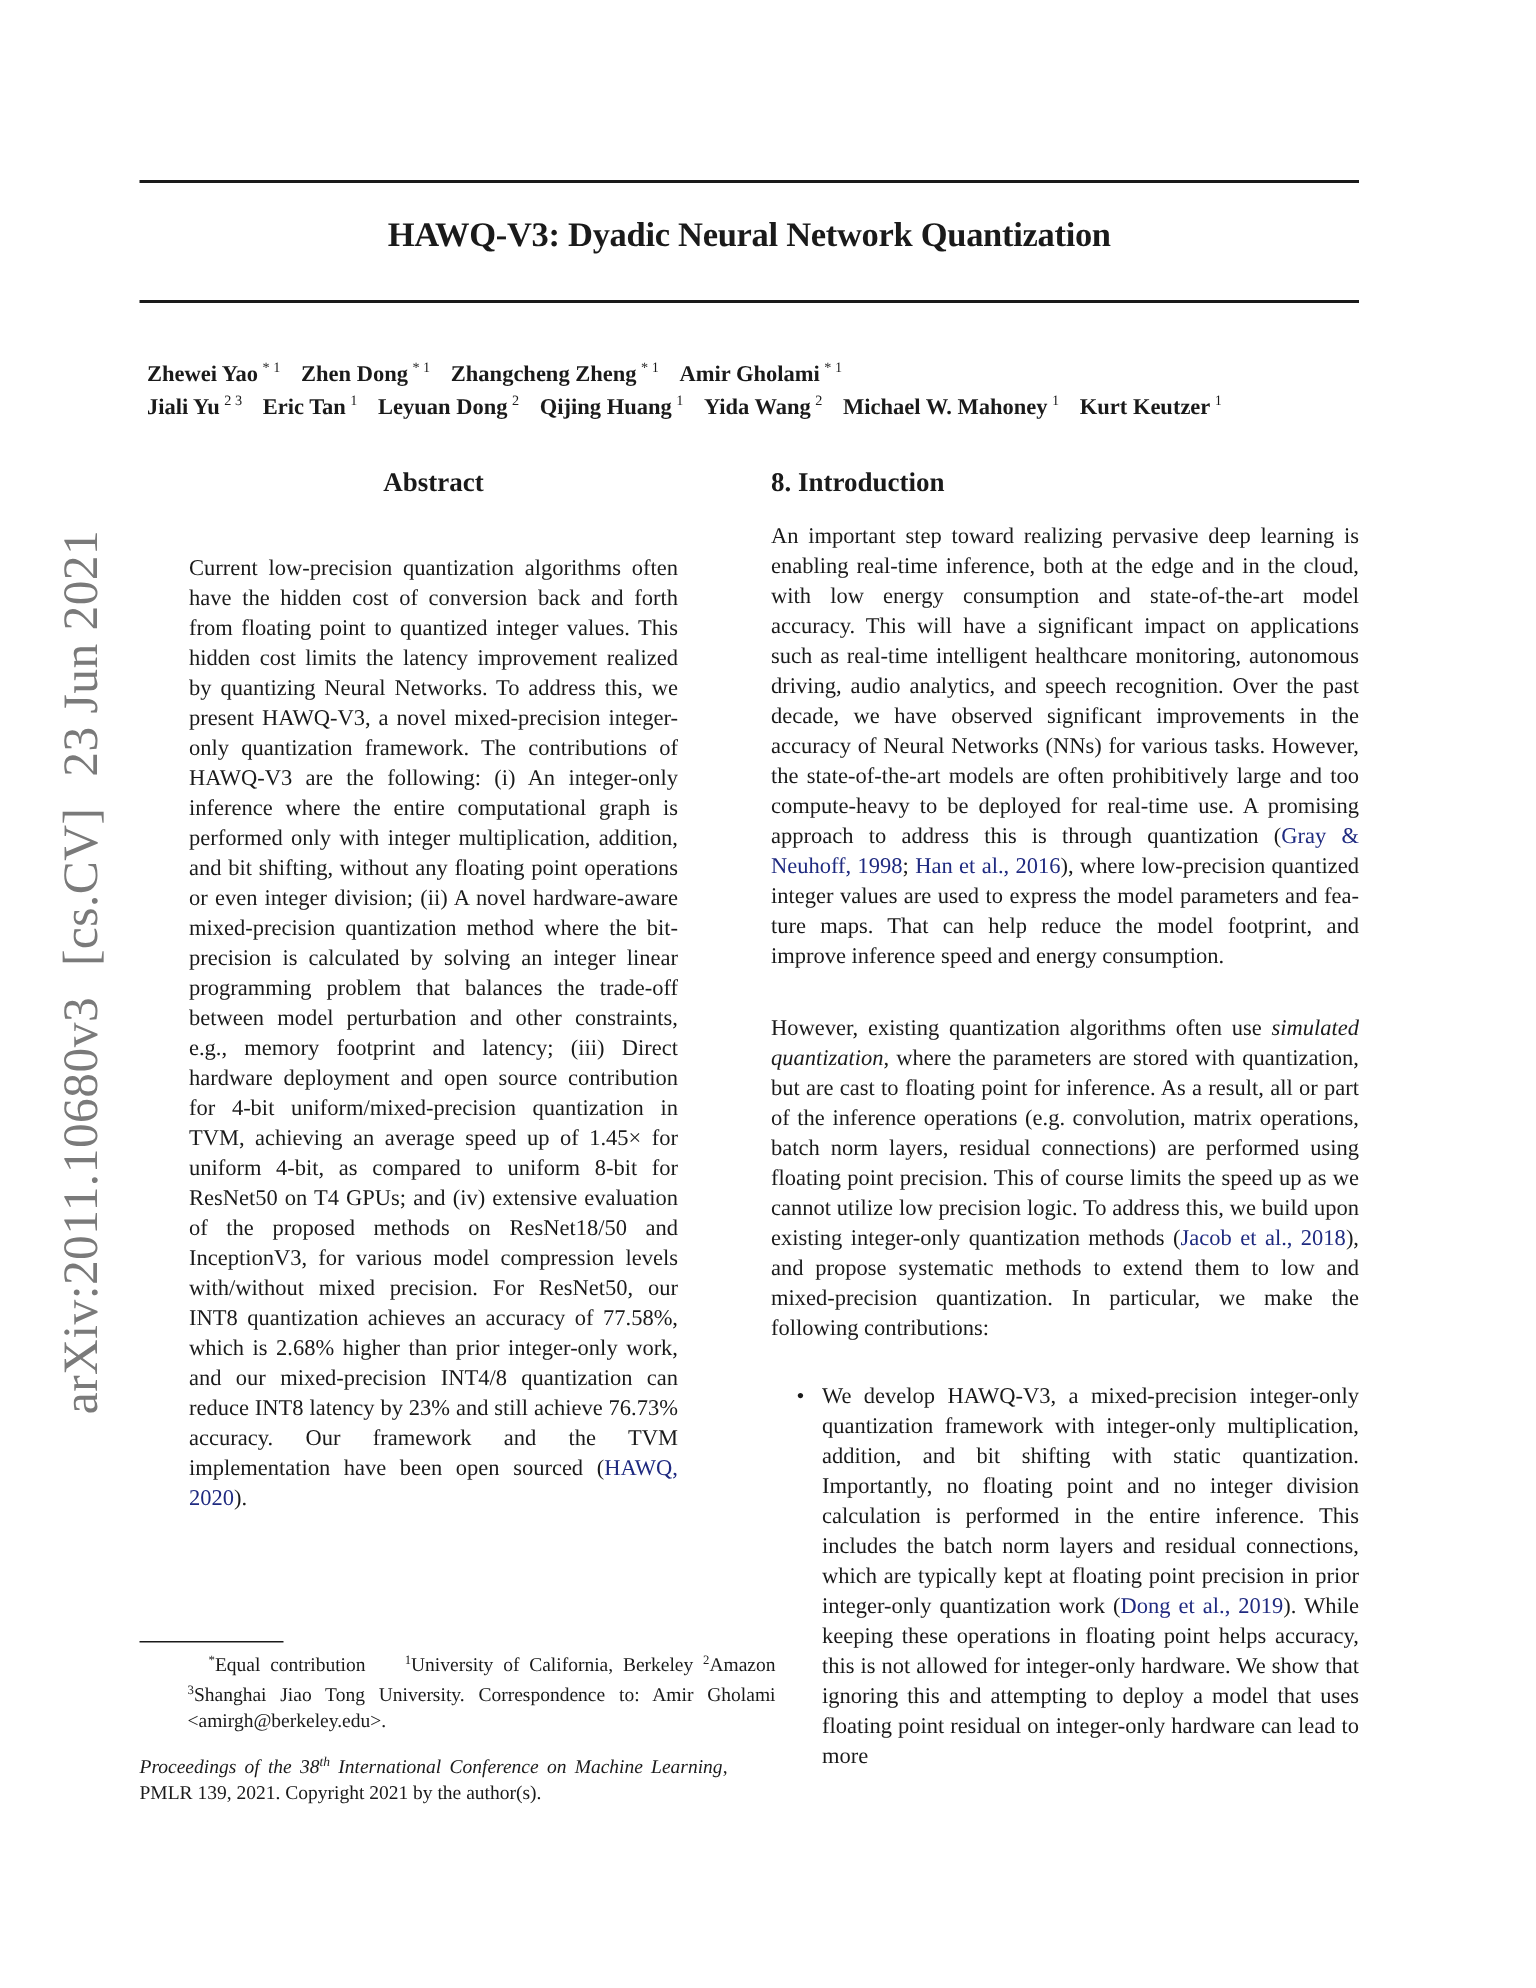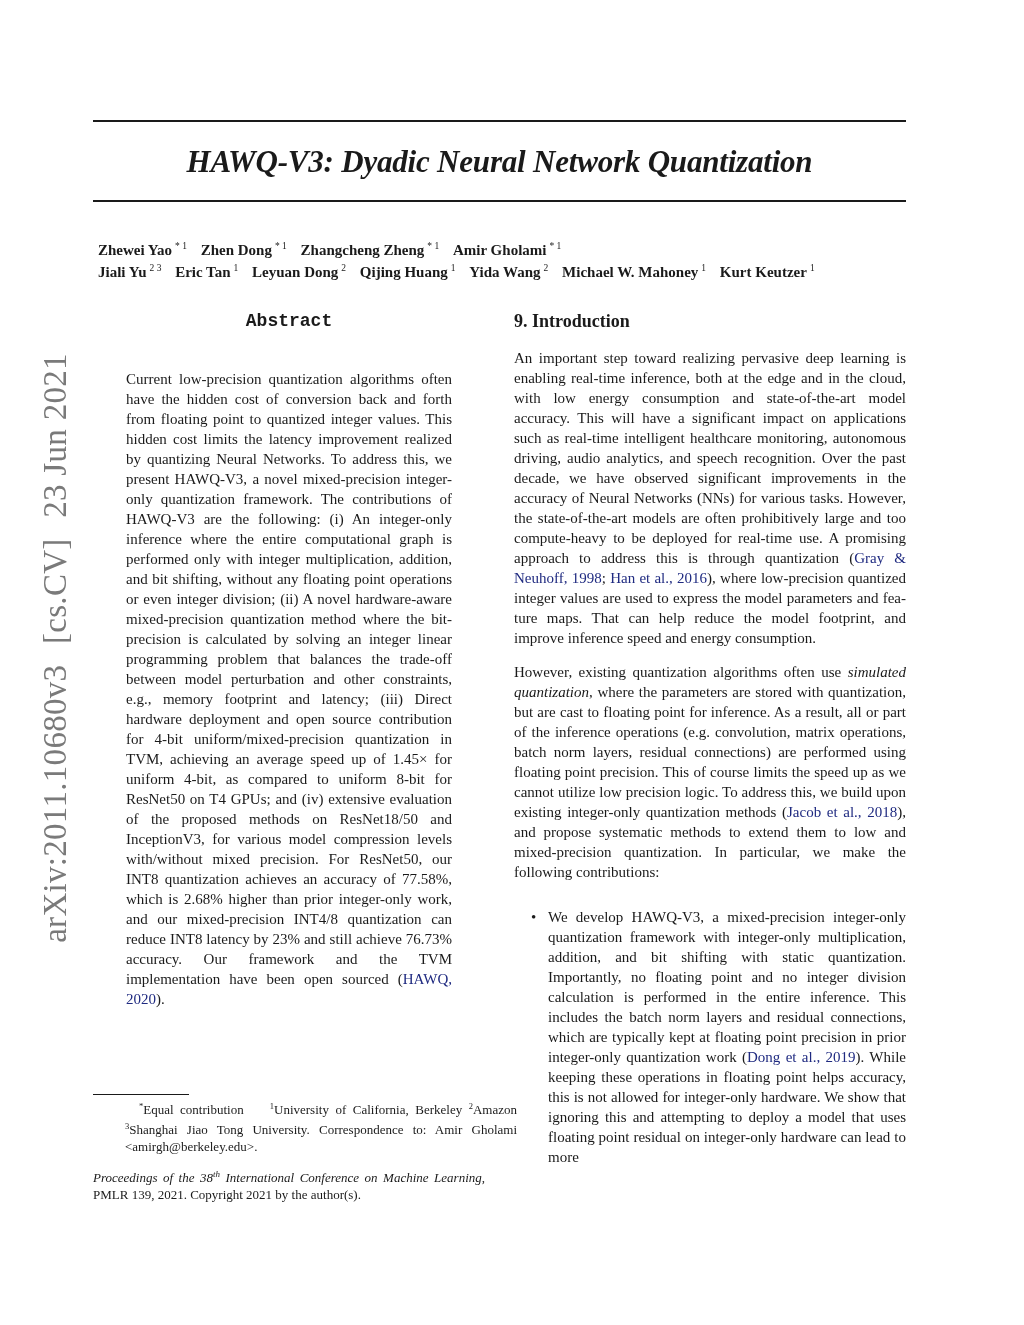--- a/index.html
+++ b/index.html
@@ -24,23 +24,22 @@
     }
     .rule.top { top: 120px; }
     .rule.bottom { top: 200px; }
     .title {
       position: absolute;
       top: 144px;
       left: 93px;
       width: 813px;
       text-align: center;
       font-weight: bold;
-      font-size: 31px;
+      font-size: 23px;
       letter-spacing: -0.2px;
-      font-style: italic;
     }
     .authors {
       position: absolute;
       left: 93px;
       width: 813px;
       text-align: left;
       font-weight: bold;
       font-size: 15px;
       line-height: 20px;
     }
@@ -79,38 +78,37 @@
       left: 514px;
       width: 392px;
       top: 311px;
     }
     .heading-center {
       text-align: center;
       font-weight: bold;
       font-size: 18px;
       margin: 0;
       height: 24px;
-      font-family: Liberation Mono, monospace;
     }
     .heading-left {
       font-weight: bold;
       font-size: 18px;
       margin: 0;
       height: 24px;
     }
     p {
       margin: 0;
       font-size: 15px;
       line-height: 20px;
       text-align: justify;
       hyphens: manual;
     }
     .abstract-body { margin-top: 34px; }
     .intro-p1 { margin-top: 13px; }
-    .intro-p2 { margin-top: 14px; }
+    .intro-p2 { margin-top: 28px; }
     .cite { color: #1f2a80; }
     .bullets {
       margin: 25px 0 0 0;
       padding: 0;
       list-style: none;
     }
     .bullets li {
       position: relative;
       padding-left: 34px;
     }
@@ -180,21 +178,21 @@
   <span>[cs.CV]</span>
   <span>23 Jun 2021</span>
 </div>
 
 <div class="col-left">
   <h2 class="heading-center">Abstract</h2>
   <p class="abstract-body"><span>Current low-precision quantization algorithms of­ten have the hidden cost of conversion back and forth from floating point to quantized integer val­ues. This hidden cost limits the latency improve­ment realized by quantizing Neural Networks. To address this, we present HAWQ-V3, a novel mixed-precision integer-only quantization frame­work. The contributions of HAWQ-V3 are the following: (i) An integer-only inference where the entire computational graph is performed only with integer multiplication, addition, and bit shift­ing, without any floating point operations or even integer division; (ii) A novel hardware-aware mixed-precision quantization method where the bit-precision is calculated by solving an integer linear programming problem that balances the trade-off between model perturbation and other constraints, e.g., memory footprint and latency; (iii) Direct hardware deployment and open source contribution for 4-bit uniform/mixed-precision quantization in TVM, achieving an average speed up of 1.45× for uniform 4-bit, as compared to uniform 8-bit for ResNet50 on T4 GPUs; and (iv) extensive evaluation of the proposed methods on ResNet18/50 and InceptionV3, for various model compression levels with/without mixed precision. For ResNet50, our INT8 quantization achieves an accuracy of 77.58%, which is 2.68% higher than prior integer-only work, and our mixed-precision INT4/8 quantization can reduce INT8 latency by 23% and still achieve 76.73% accuracy. Our framework and the TVM implementation have been open sourced (</span><a class="cite">HAWQ, 2020</a><span>).</span></p>
 </div>
 
 <div class="col-right">
-  <h2 class="heading-left">9. Introduction</h2>
+  <h2 class="heading-left">8. Introduction</h2>
   <p class="intro-p1"><span>An important step toward realizing pervasive deep learn­ing is enabling real-time inference, both at the edge and in the cloud, with low energy consumption and state-of-the-art model accuracy. This will have a significant impact on applications such as real-time intelligent healthcare mon­itoring, autonomous driving, audio analytics, and speech recognition. Over the past decade, we have observed sig­nificant improvements in the accuracy of Neural Networks (NNs) for various tasks. However, the state-of-the-art mod­els are often prohibitively large and too compute-heavy to be deployed for real-time use. A promising approach to address this is through quantization (</span><a class="cite">Gray &amp; Neuhoff, 1998</a><span>; </span><a class="cite">Han et al., 2016</a><span>), where low-precision quantized integer values are used to express the model parameters and fea­ture maps. That can help reduce the model footprint, and improve inference speed and energy consumption.</span></p>
   <p class="intro-p2"><span>However, existing quantization algorithms often use </span><span class="ital">simulated quantization</span><span>, where the parameters are stored with quantization, but are cast to floating point for inference. As a result, all or part of the inference operations (e.g. con­volution, matrix operations, batch norm layers, residual connections) are performed using floating point precision. This of course limits the speed up as we cannot utilize low precision logic. To address this, we build upon existing integer-only quantization methods (</span><a class="cite">Jacob et al., 2018</a><span>), and propose systematic methods to extend them to low and mixed-precision quantization. In particular, we make the following contributions:</span></p>
   <ul class="bullets">
     <li>
       <span class="bullet-dot">•</span>
       <p><span>We develop HAWQ-V3, a mixed-precision integer-only quantization framework with integer-only multi­plication, addition, and bit shifting with static quanti­zation. Importantly, no floating point and no integer division calculation is performed in the entire inference. This includes the batch norm layers and residual con­nections, which are typically kept at floating point pre­cision in prior integer-only quantization work (</span><a class="cite">Dong et al., 2019</a><span>). While keeping these operations in floating point helps accuracy, this is not allowed for integer-only hardware. We show that ignoring this and at­tempting to deploy a model that uses floating point residual on integer-only hardware can lead to more</span></p>
     </li>
   </ul>
 </div>
 

